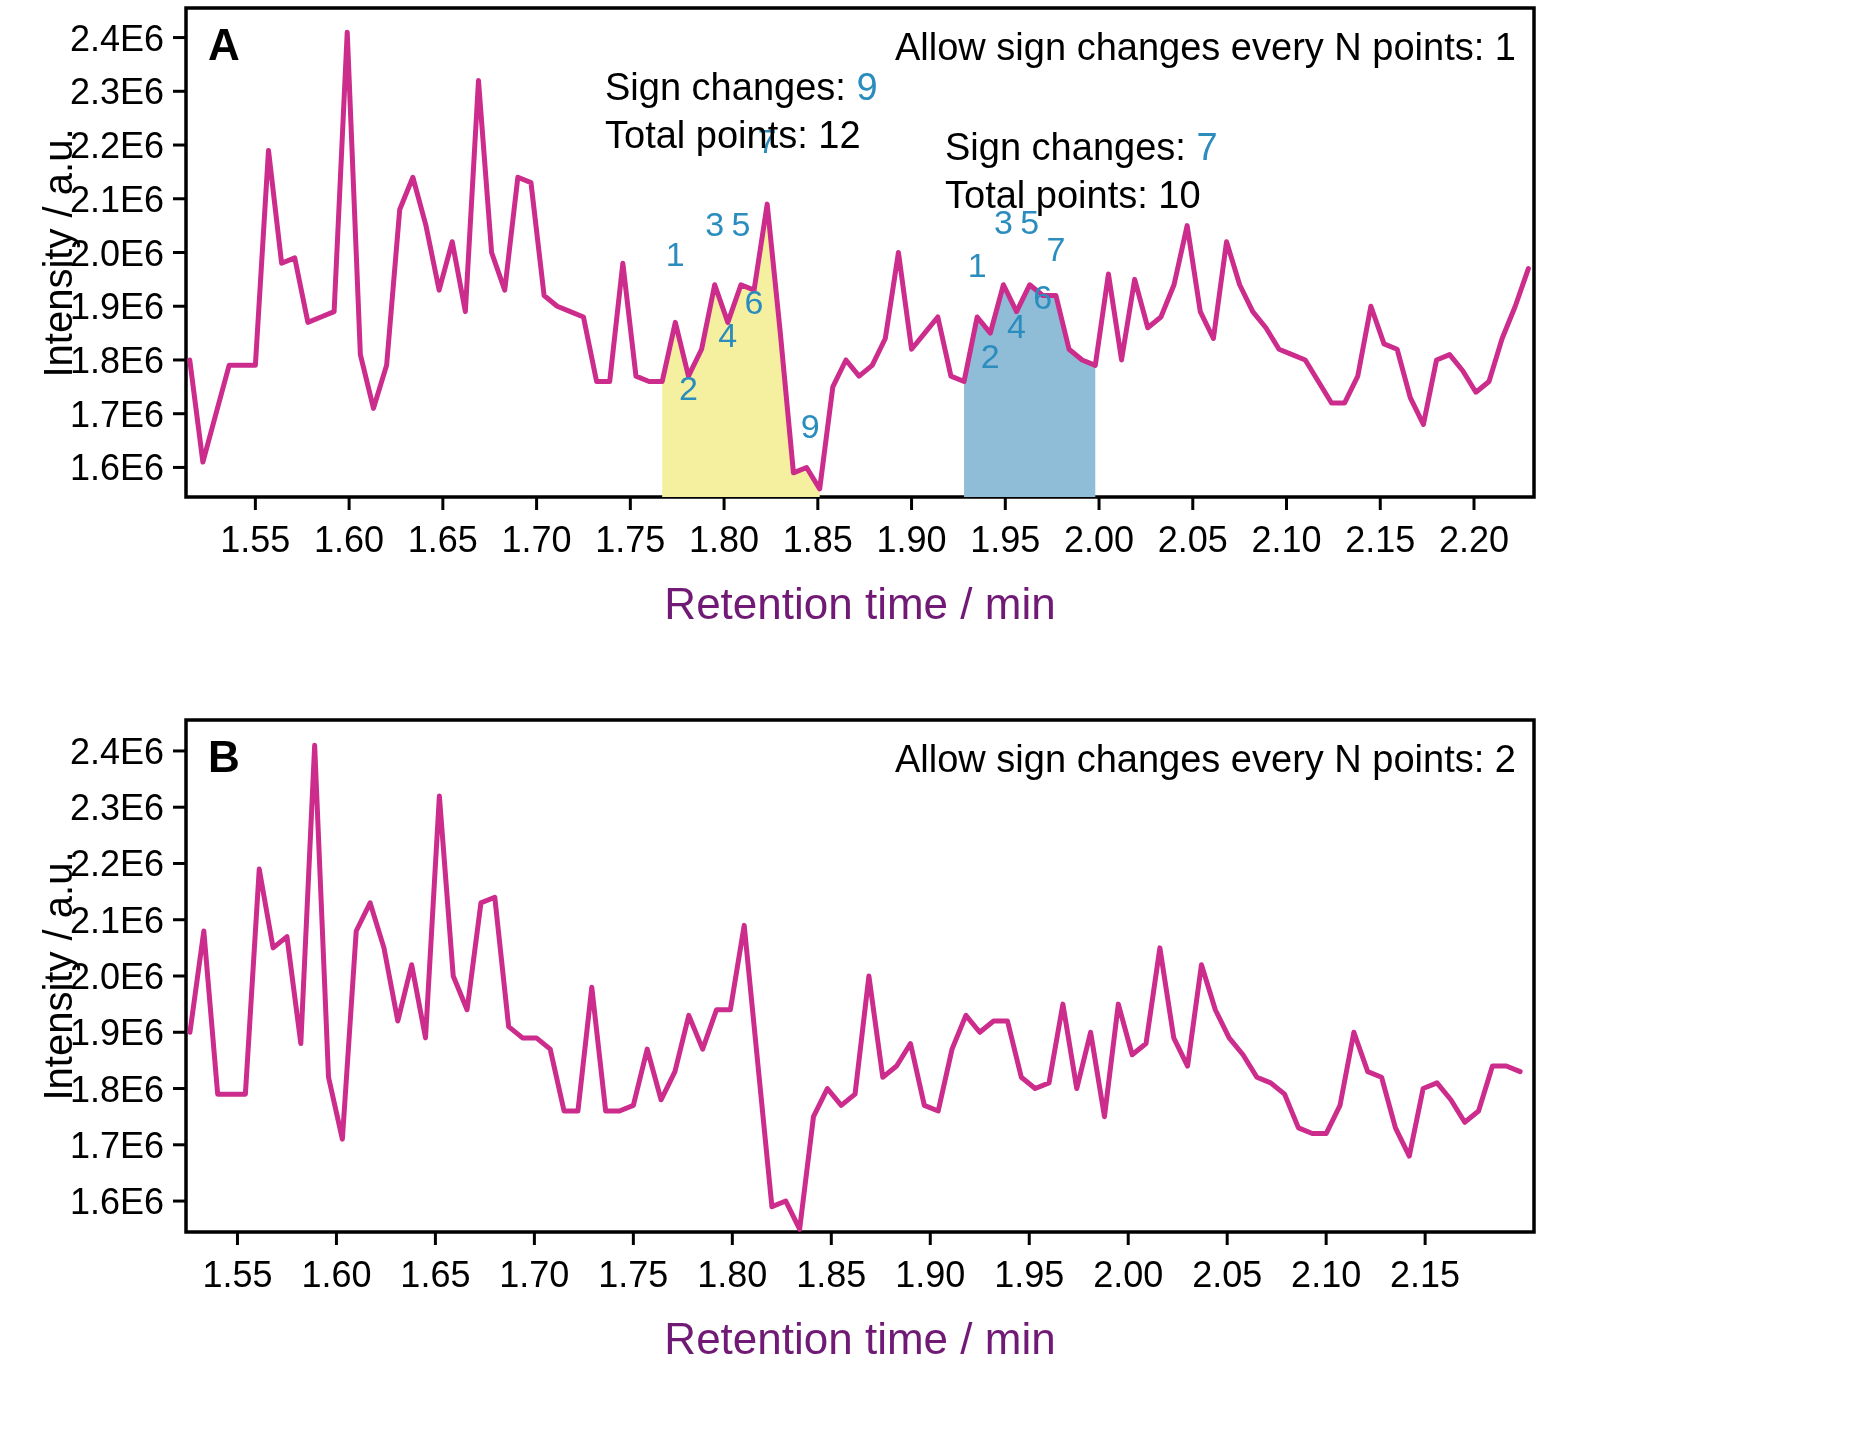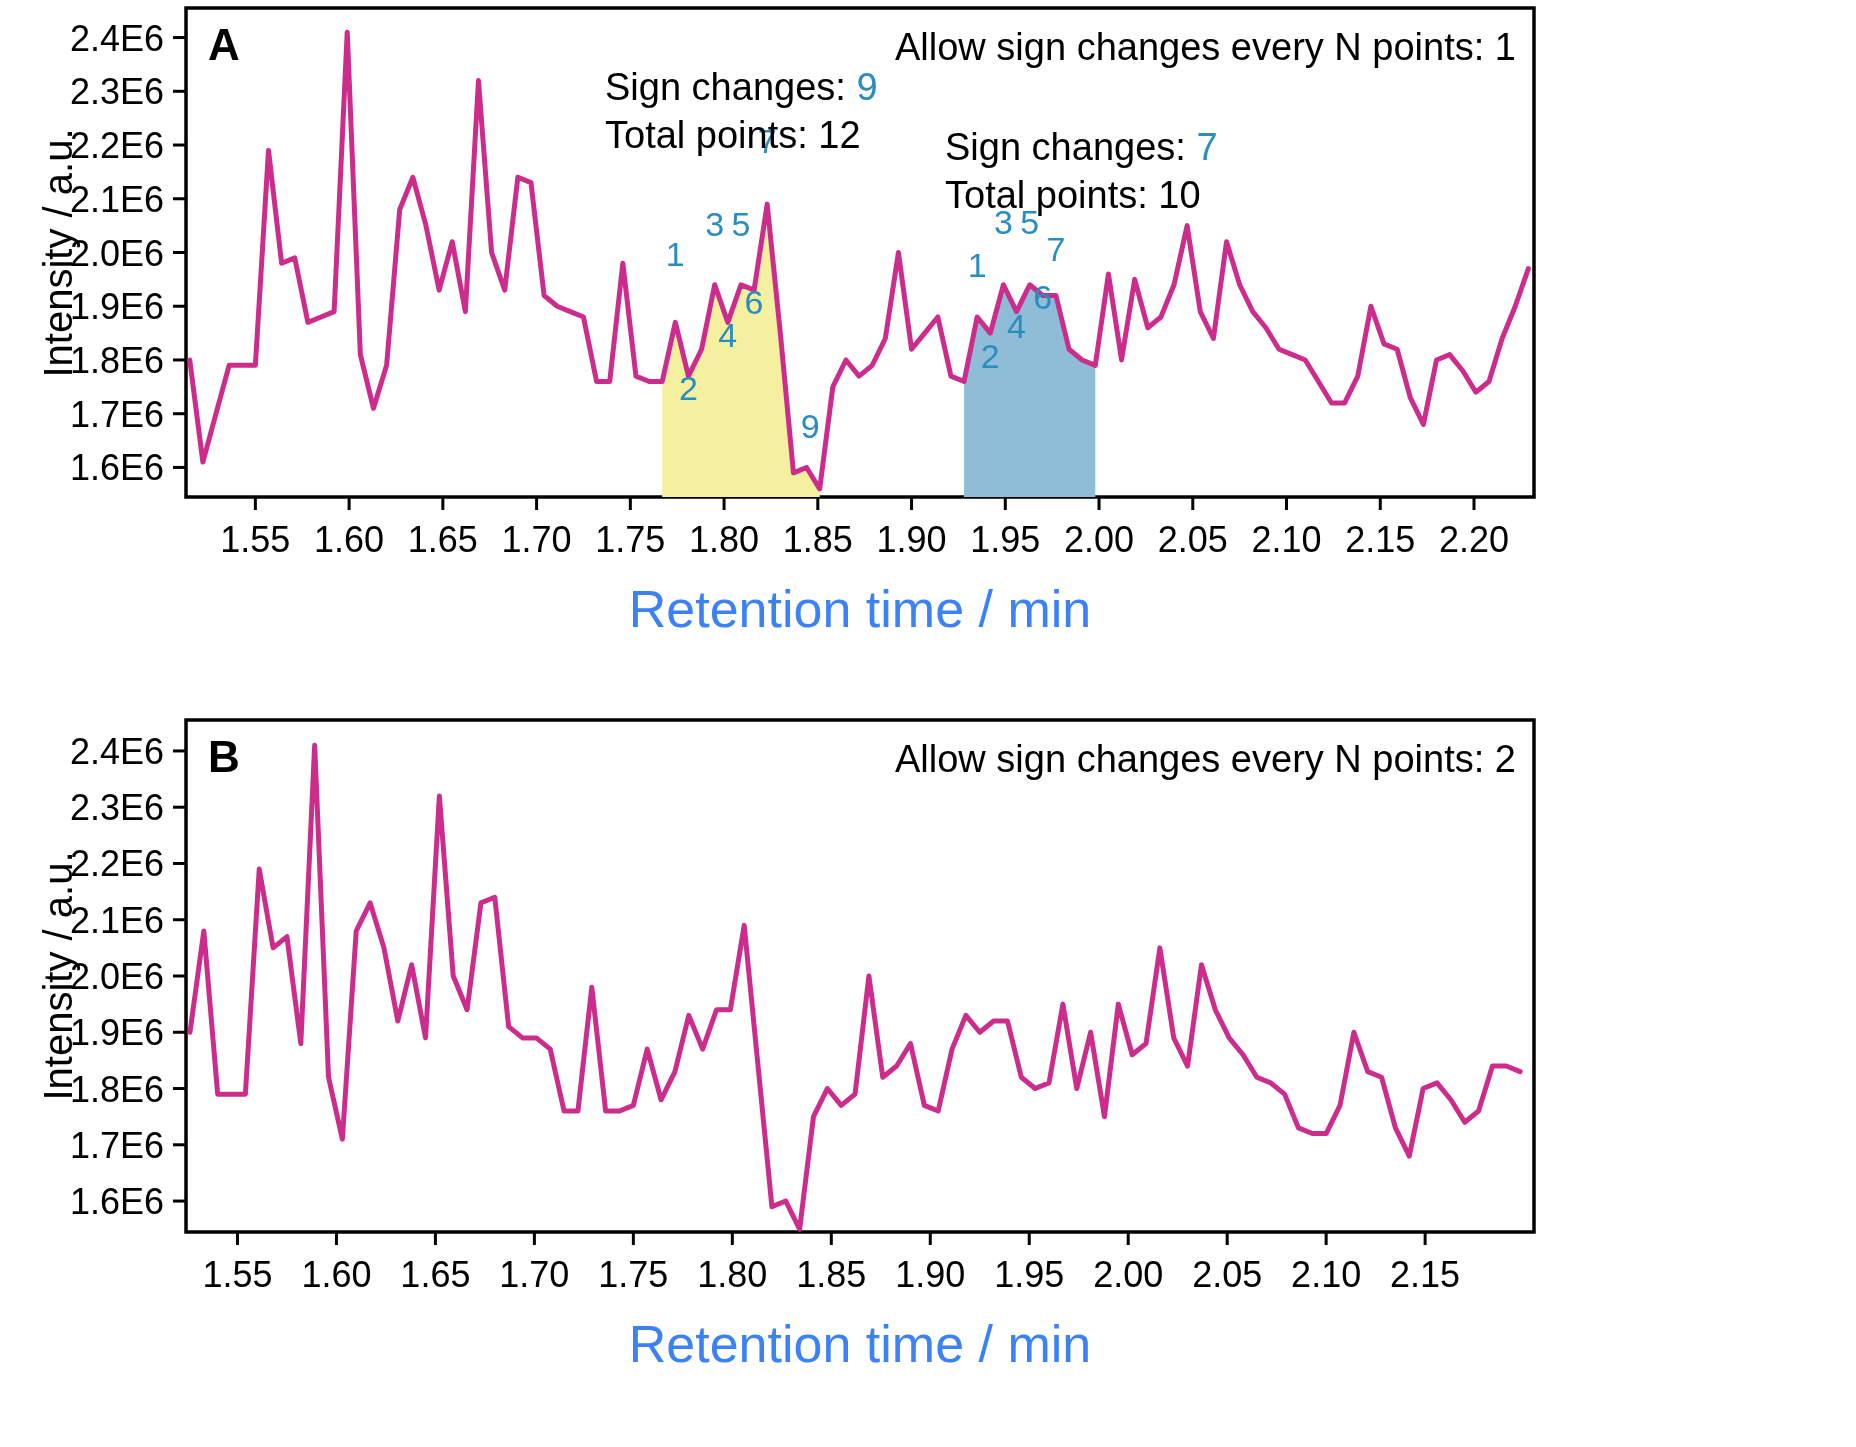--- a/index.html
+++ b/index.html
@@ -31,22 +31,22 @@
   .ylabel {
     position: absolute;
     font-size: 40px;
     color: #000;
     white-space: nowrap;
     transform-origin: 0 0;
     transform: rotate(-90deg);
   }
   .xlabel {
     position: absolute;
-    font-size: 52px;
-    color: #3b82f6;
+    font-size: 44px;
+    color: #701a75;
     white-space: nowrap;
     text-align: center;
   }
   .ticktext {
     font-size: 36px;
     fill: #000;
     font-family: "Liberation Sans", sans-serif;
   }
   .panel-letter {
     font-size: 44px;

